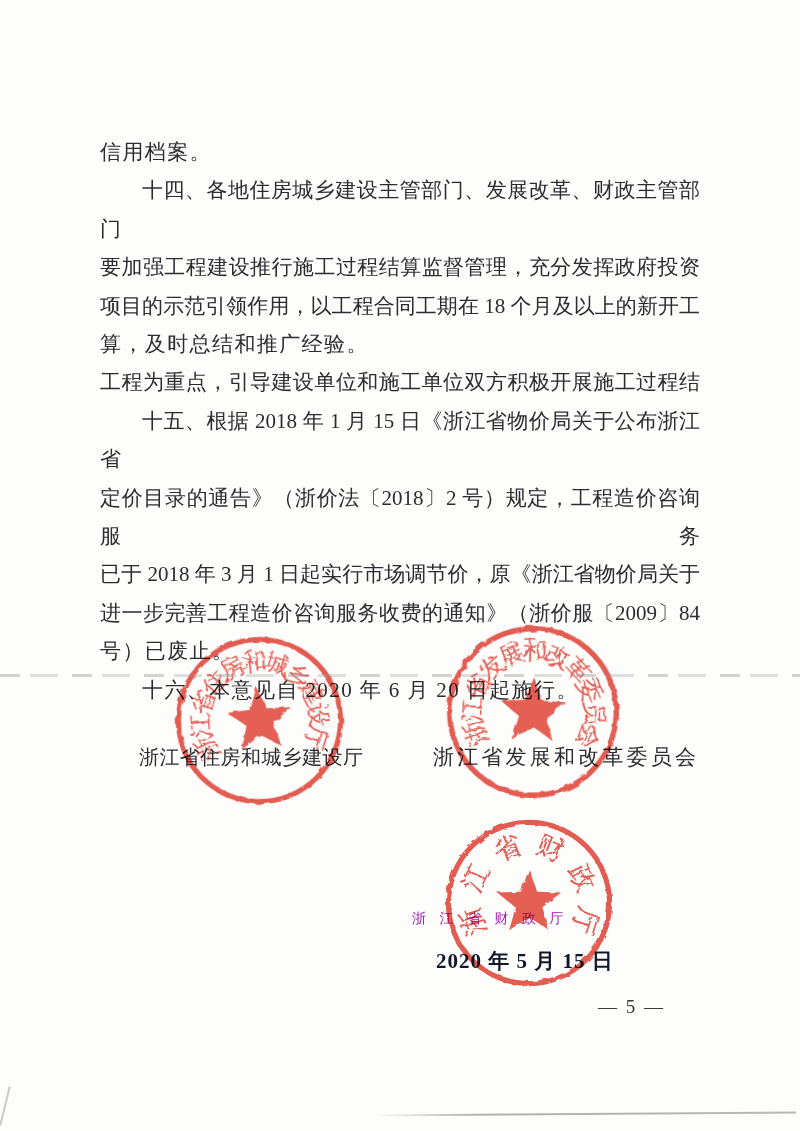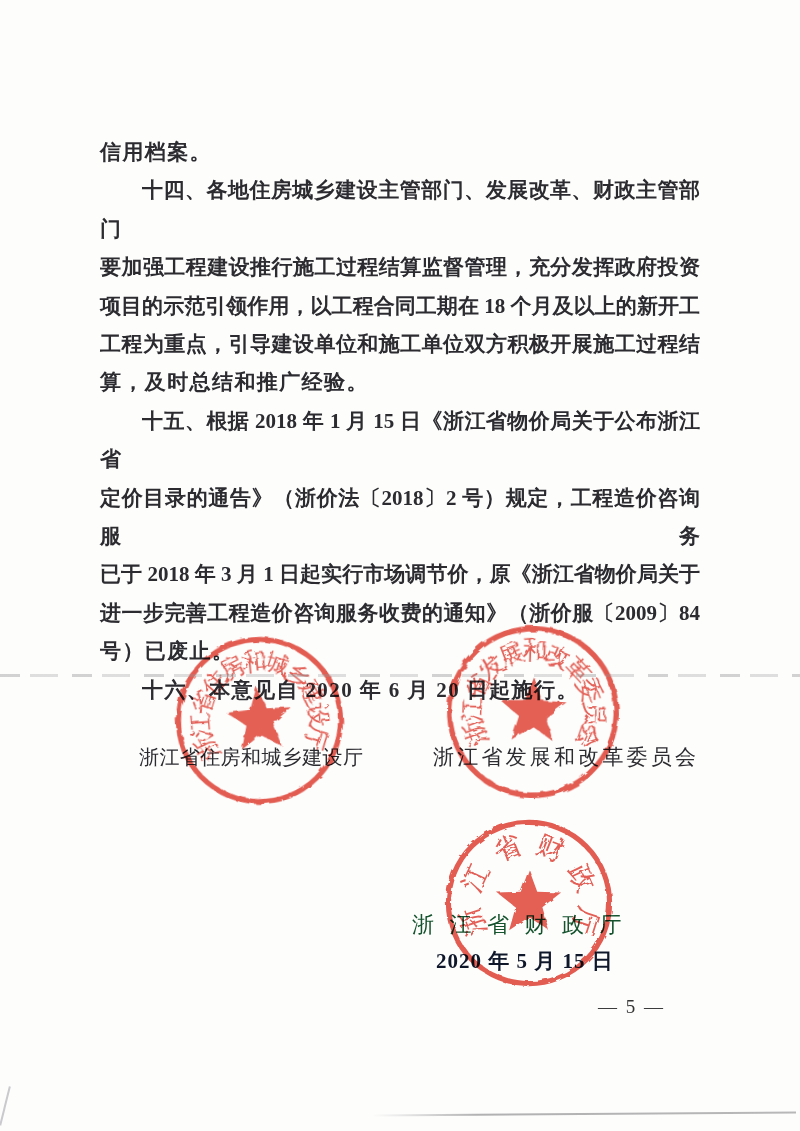--- a/index.html
+++ b/index.html
@@ -13,36 +13,35 @@
   }
   
   .doc-text{
     position:absolute;left:100px;top:133px;width:600px;
     font-size:21px;line-height:38.4px;
     color:#2b2b30;
   }
   .doc-text .line{
     letter-spacing:1.4px;
     white-space:nowrap;
-    font-weight:bold;
   }
   .doc-text .line.full{
     white-space:normal;
     text-align:justify;
     text-align-last:justify;
     text-justify:inter-character;
     letter-spacing:0;
   }
   .doc-text .line.indent{padding-left:42px;}
   .doc-text .line.full.indent{padding-left:0;text-indent:42px;}
   
   .sig{position:absolute;font-size:20px;color:#2b2b30;white-space:nowrap;}
   .sig-left{left:139px;top:744px;letter-spacing:0.4px;font-family:Liberation Serif, serif;}
   .sig-right{left:417px;top:743px;font-size:21px;letter-spacing:3.2px;margin-left:16px;}
-  .sig-finance{position:absolute;left:412px;top:910px;font-size:22px;letter-spacing:5px;color:#14532d;white-space:nowrap;}
+  .sig-finance{position:absolute;left:412px;top:910px;font-size:14px;letter-spacing:5px;color:#a21caf;white-space:nowrap;}
   .sig-date{position:absolute;left:436px;top:947px;font-size:21px;letter-spacing:1px;color:#0f172a;white-space:nowrap;font-weight:bold;}
   .page-number{position:absolute;left:598px;top:996px;font-size:19px;letter-spacing:2px;color:#333;}
   
   .seal{position:absolute;mix-blend-mode:multiply;opacity:0.88;}
   .seal svg{display:block;width:100%;height:100%;}
   .seal-1{left:170px;top:631px;width:179px;height:179px;transform:rotate(-5deg);}
   .seal-2{left:441px;top:620px;width:184px;height:184px;transform:rotate(2deg);}
   .seal-3{left:440px;top:814px;width:178px;height:178px;}
   
   .artifact{position:absolute;pointer-events:none;}
@@ -66,22 +65,22 @@
 </head>
 <body>
 
 <div class="page">
 
   <div class="doc-text" id="doc-lines">
       <div class="line">信用档案。</div>
       <div class="line full indent">十四、各地住房城乡建设主管部门、发展改革、财政主管部门</div>
       <div class="line full">要加强工程建设推行施工过程结算监督管理，充分发挥政府投资</div>
       <div class="line full">项目的示范引领作用，以工程合同工期在 18 个月及以上的新开工</div>
+      <div class="line">算，及时总结和推广经验。</div>
       <div class="line full">工程为重点，引导建设单位和施工单位双方积极开展施工过程结</div>
-      <div class="line">算，及时总结和推广经验。</div>
       <div class="line full indent">十五、根据 2018 年 1 月 15 日《浙江省物价局关于公布浙江省</div>
       <div class="line full">定价目录的通告》（浙价法〔2018〕2 号）规定，工程造价咨询服务</div>
       <div class="line full">已于 2018 年 3 月 1 日起实行市场调节价，原《浙江省物价局关于</div>
       <div class="line full">进一步完善工程造价咨询服务收费的通知》（浙价服〔2009〕84</div>
       <div class="line">号）已废止。</div>
       <div class="line indent">十六、本意见自 2020 年 6 月 20 日起施行。</div>
     </div>
 
   <span class="sig sig-left">浙江省住房和城乡建设厅</span>
   <span class="sig sig-right">浙江省发展和改革委员会</span>

